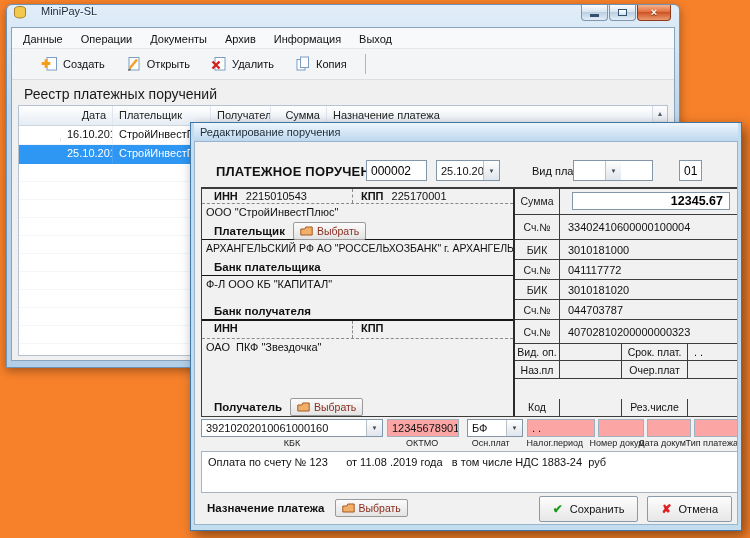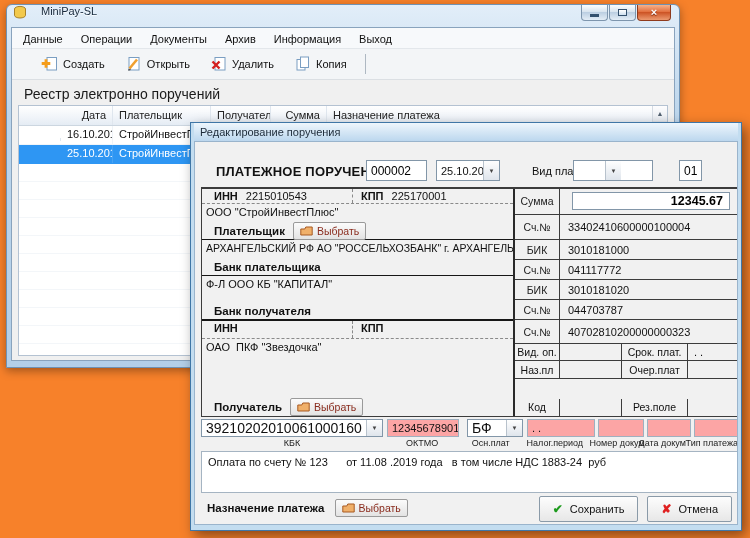--- a/index.html
+++ b/index.html
@@ -89,21 +89,21 @@
   .sum-input{width:158px;height:18px;margin-left:4px;text-align:right;font-weight:bold;font-size:12.5px;padding-right:6px;}
   .ops-row{display:flex;border-bottom:1px solid #3c3c3c;box-sizing:border-box;}
   .ops-row.last{border-bottom:none;}
   .ops-c{box-sizing:border-box;display:flex;align-items:center;overflow:hidden;}
   .ops-l{justify-content:center;font-size:10.5px;border-right:1px solid #3c3c3c;}
   .ops-l.w1{width:45px;} .ops-v1{width:62px;border-right:1px solid #3c3c3c;}
   .ops-l.w2{width:66px;} .ops-v2{flex:1;padding-left:6px;white-space:pre;}
   
   .tax-row{position:absolute;left:6px;top:277px;width:537px;height:18px;display:flex;}
   .tax-row .combo2{position:static;height:18px;background:#fff;border:1px solid #8296a8;box-sizing:border-box;display:flex;align-items:center;}
-  .tax-row .cval{flex:1;padding-left:4px;overflow:hidden;white-space:pre;font-size:14px;}
+  .tax-row .cval{flex:1;padding-left:4px;overflow:hidden;white-space:pre;font-size:11px;}
   .tbox{height:18px;background:#fca5a5;border:1px solid #9fb0bf;box-sizing:border-box;padding:2px 4px 0;overflow:hidden;white-space:pre;}
   .w-kbk{width:182px;margin-right:4px;} .w-oktmo{width:72px;margin-right:8px;} .w-osn{width:56px;margin-right:4px;}
   .w-f1{width:68px;margin-right:3px;} .w-f2{width:46px;margin-right:3px;} .w-f3{width:44px;margin-right:3px;} .w-f4{flex:1;}
   .tax-labels{position:absolute;left:6px;top:296px;width:537px;display:flex;font-size:9px;color:#222;}
   .tl{text-align:center;overflow:visible;white-space:nowrap;}
   .tl1{width:186px;} .tl2{width:80px;} .tl3{width:60px;} .tl4{width:71px;} .tl5{width:49px;} .tl6{width:47px;} .tl7{flex:1;}
   
   .purpose-box{position:absolute;left:6px;top:309px;width:537px;height:42px;background:#fff;border:1px solid #a5b4c2;
     box-sizing:border-box;padding:4px 6px;white-space:pre;overflow:hidden;}
   .purpose-row{position:absolute;left:12px;top:357px;display:flex;gap:10px;align-items:center;font-weight:bold;font-size:11.5px;}
@@ -180,21 +180,21 @@
         <span>
             <svg width="17" height="16" viewBox="0 0 17 16">
               <rect x="3" y="3.5" width="8" height="10.5" fill="#fff" stroke="#7a9ec2"></rect>
               <rect x="6.5" y="1" width="8" height="10.5" fill="#fff" stroke="#7a9ec2"></rect>
             </svg>
           </span>
         <span>Копия</span>
       </span>
       <span class="tool-sep"></span>
     </div>
-    <div class="list-title">Реестр электронно поручений</div>
+    <div class="list-title">Реестр платежных поручений</div>
     <div class="table-wrap">
       <div class="thead">
         <span class="th c0">Номер</span>
         <span class="th c1">Дата</span>
         <span class="th c2">Плательщик</span>
         <span class="th c3">Получатель</span>
         <span class="th c4">Сумма</span>
         <span class="th c5">Назначение платежа</span>
       </div>
       <div class="trow">
@@ -331,21 +331,21 @@
         </div>
         <div class="ops-row" style="height:19px;">
           <span class="ops-c ops-l w1">Наз.пл</span>
           <span class="ops-c ops-v1"></span>
           <span class="ops-c ops-l w2">Очер.плат</span>
           <span class="ops-c ops-v2"></span>
         </div>
         <div class="ops-row last" style="height:19px;margin-top:20px;">
           <span class="ops-c ops-l w1">Код</span>
           <span class="ops-c ops-v1"></span>
-          <span class="ops-c ops-l w2">Рез.поле</span>
+          <span class="ops-c ops-l w2">Рез.числе</span>
           <span class="ops-c ops-v2"></span>
         </div>
       </div>
     </div>
 
     <div class="tax-row">
       <span class="combo2 w-kbk">
         <span class="cval">39210202010061000160</span>
         <span class="dd">▼</span>
       </span>

